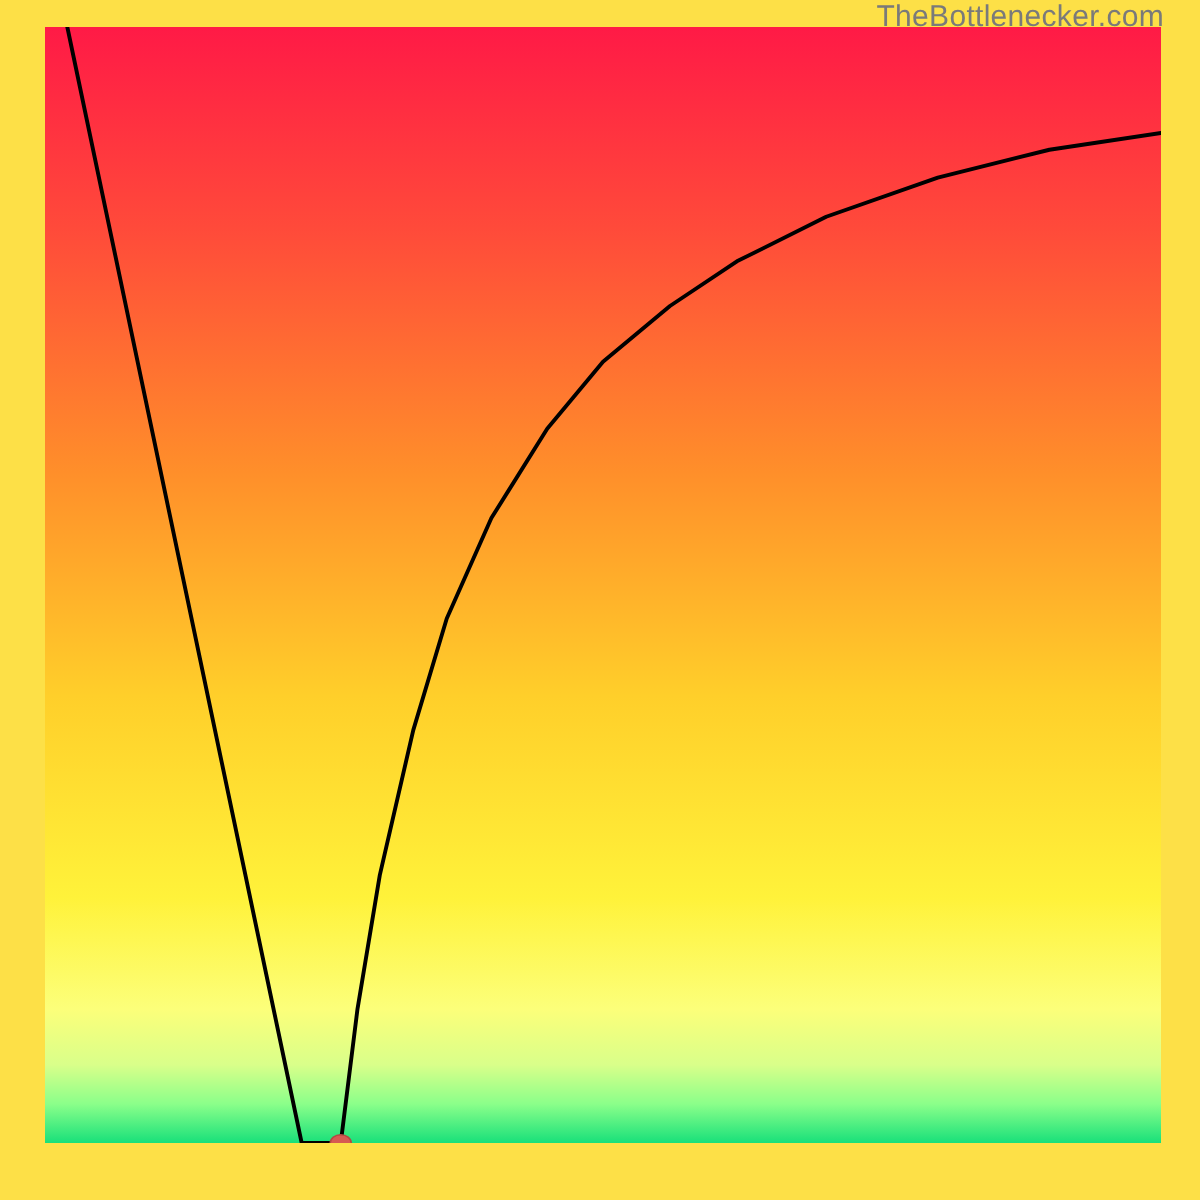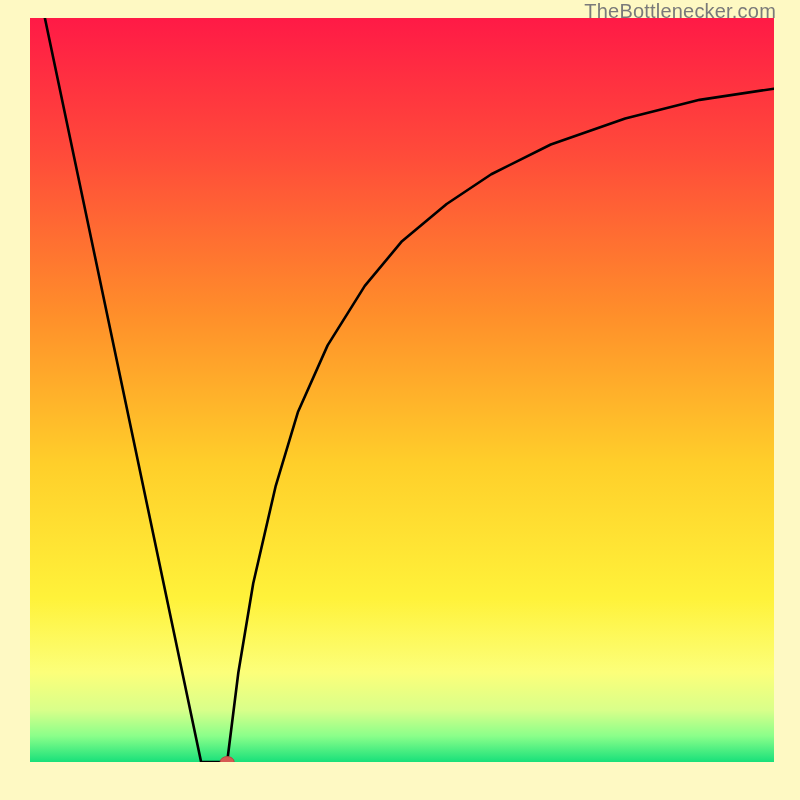--- a/index.html
+++ b/index.html
@@ -8,21 +8,21 @@
     width: 800px;
     height: 800px;
     background: #000;
     font-family: Arial, Helvetica, sans-serif;
     overflow: hidden;
   }
   .frame {
     position: relative;
     width: 800px;
     height: 800px;
-    background: #fef9c3;
+    background: #fde047;
     text-align: center;
   }
   .plot {
     position: absolute;
     left: 30px;
     top: 18px;
     width: 744px;
     height: 744px;
     
   }

